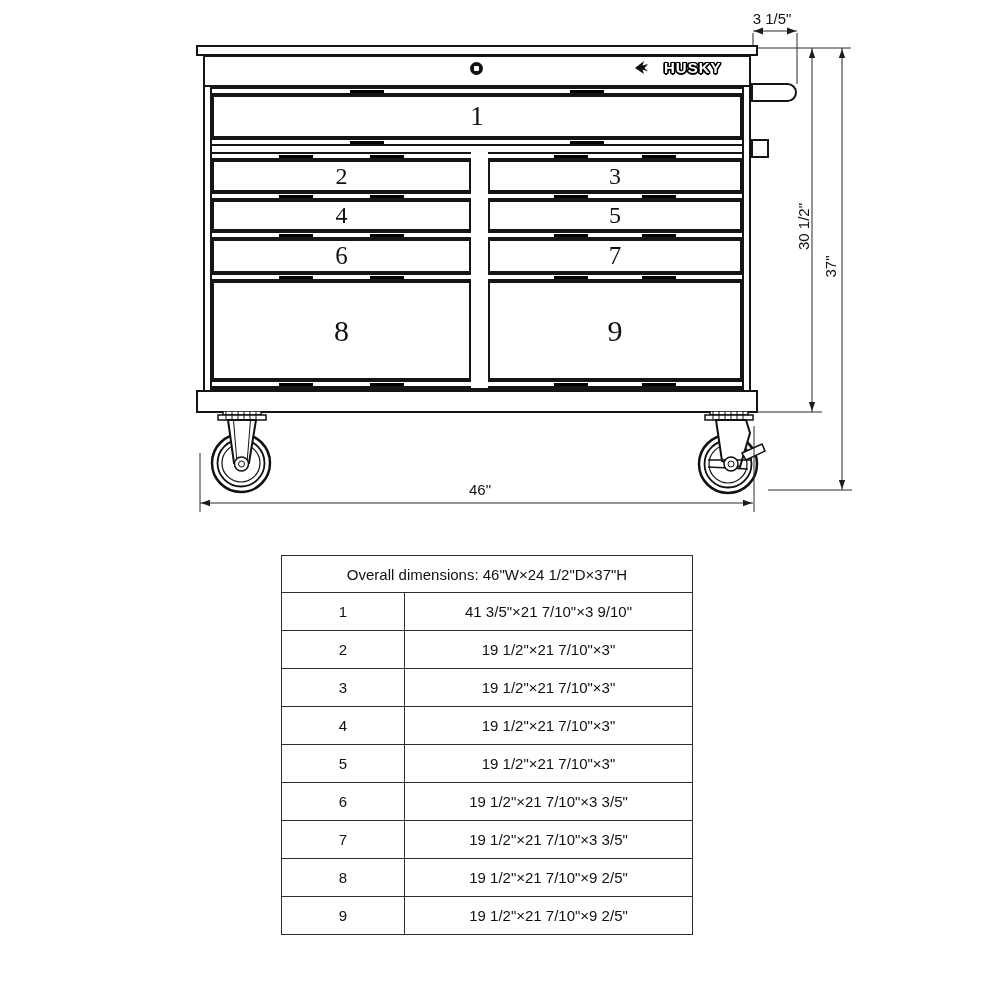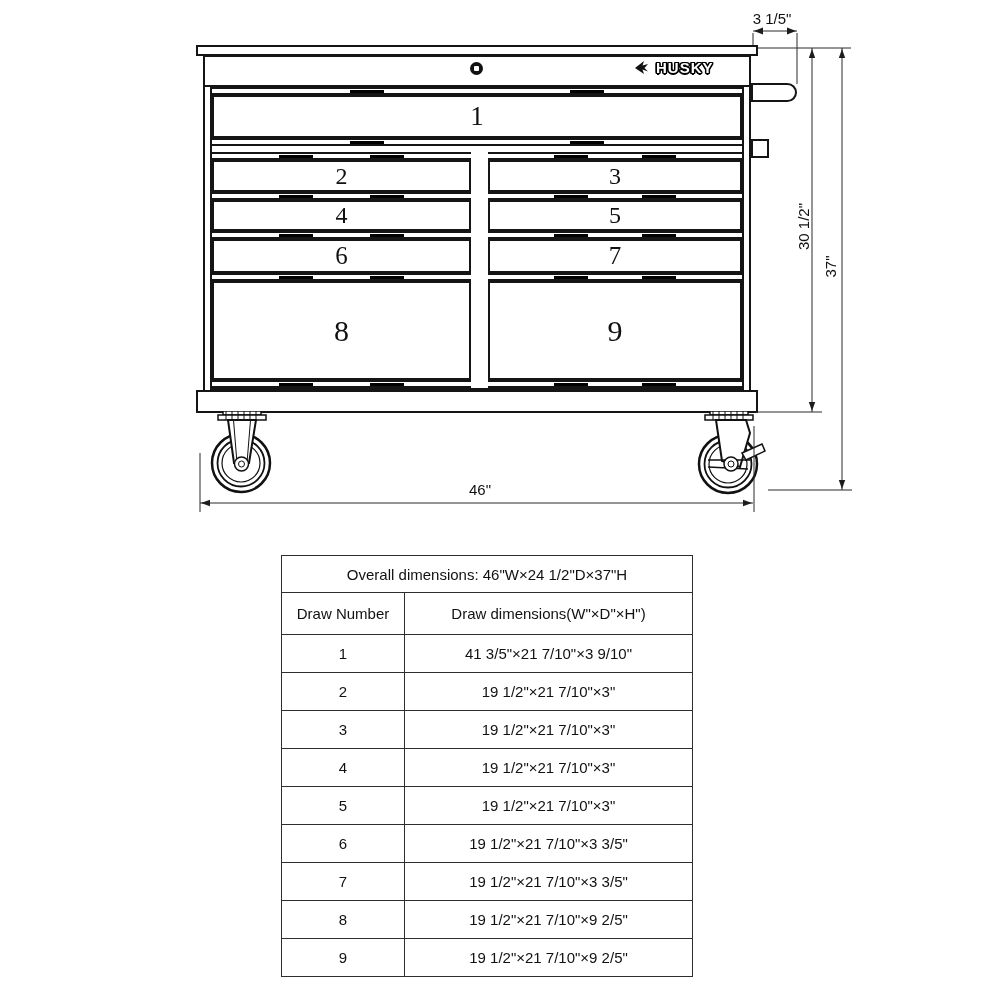--- a/index.html
+++ b/index.html
@@ -9,21 +9,21 @@
 
   
   .cab-top{position:absolute;left:196px;top:45px;width:562px;height:11px;border:2px solid #151515;background:#fff;}
   .cab-body{position:absolute;left:203px;top:55px;width:548px;height:337px;border:2px solid #151515;background:#fff;}
   .cab-header{position:absolute;left:203px;top:55px;width:548px;height:32px;border:2px solid #151515;background:#fff;}
   .cab-base{position:absolute;left:196px;top:390px;width:562px;height:23px;border:2px solid #151515;background:#fff;}
 
   .lock{position:absolute;left:470px;top:62px;width:13px;height:13px;border-radius:50%;background:#111;}
   .lock::after{content:"";position:absolute;left:4px;top:4px;width:5px;height:5px;background:#fff;border-radius:1px;}
 
-  .brand{position:absolute;left:634px;top:57px;height:20px;display:flex;align-items:center;gap:2px;justify-content:space-between;}
+  .brand{position:absolute;left:634px;top:57px;height:20px;display:flex;align-items:center;gap:10px;justify-content:space-between;}
   .brand-text{font-weight:bold;font-size:15px;letter-spacing:1px;color:#fff;
     text-shadow:-1.3px -1.3px 0 #000,1.3px -1.3px 0 #000,-1.3px 1.3px 0 #000,1.3px 1.3px 0 #000,
                  0 -1.5px 0 #000,0 1.5px 0 #000,-1.5px 0 0 #000,1.5px 0 0 #000;}
 
   
   .well{position:absolute;left:210px;top:85px;width:534px;height:305px;border:2px solid #151515;
         background:#fff;display:flex;flex-direction:column;}
   .rail{flex:0 0 auto;height:8px;border-top:2px solid #151515;border-bottom:2px solid #151515;position:relative;}
   .rail::before,.rail::after{content:"";position:absolute;top:1px;height:3px;width:34px;background:#000;}
   .rail::before{left:26%;}
@@ -199,24 +199,20 @@
 
   <table class="spec">
     <colgroup>
         <col style="width:123px">
         <col>
       </colgroup>
     <tbody>
         <tr class="t-overall">
       <td colspan="2">Overall dimensions: 46"W×24 1/2"D×37"H</td>
     </tr>
-    <tr class="t-head">
-      <td>Draw Number</td>
-      <td>Draw dimensions(W"×D"×H")</td>
-    </tr>
     <tr>
       <td>1</td>
       <td>41 3/5"×21 7/10"×3 9/10"</td>
     </tr>
     <tr>
       <td>2</td>
       <td>19 1/2"×21 7/10"×3"</td>
     </tr>
     <tr>
       <td>3</td>

